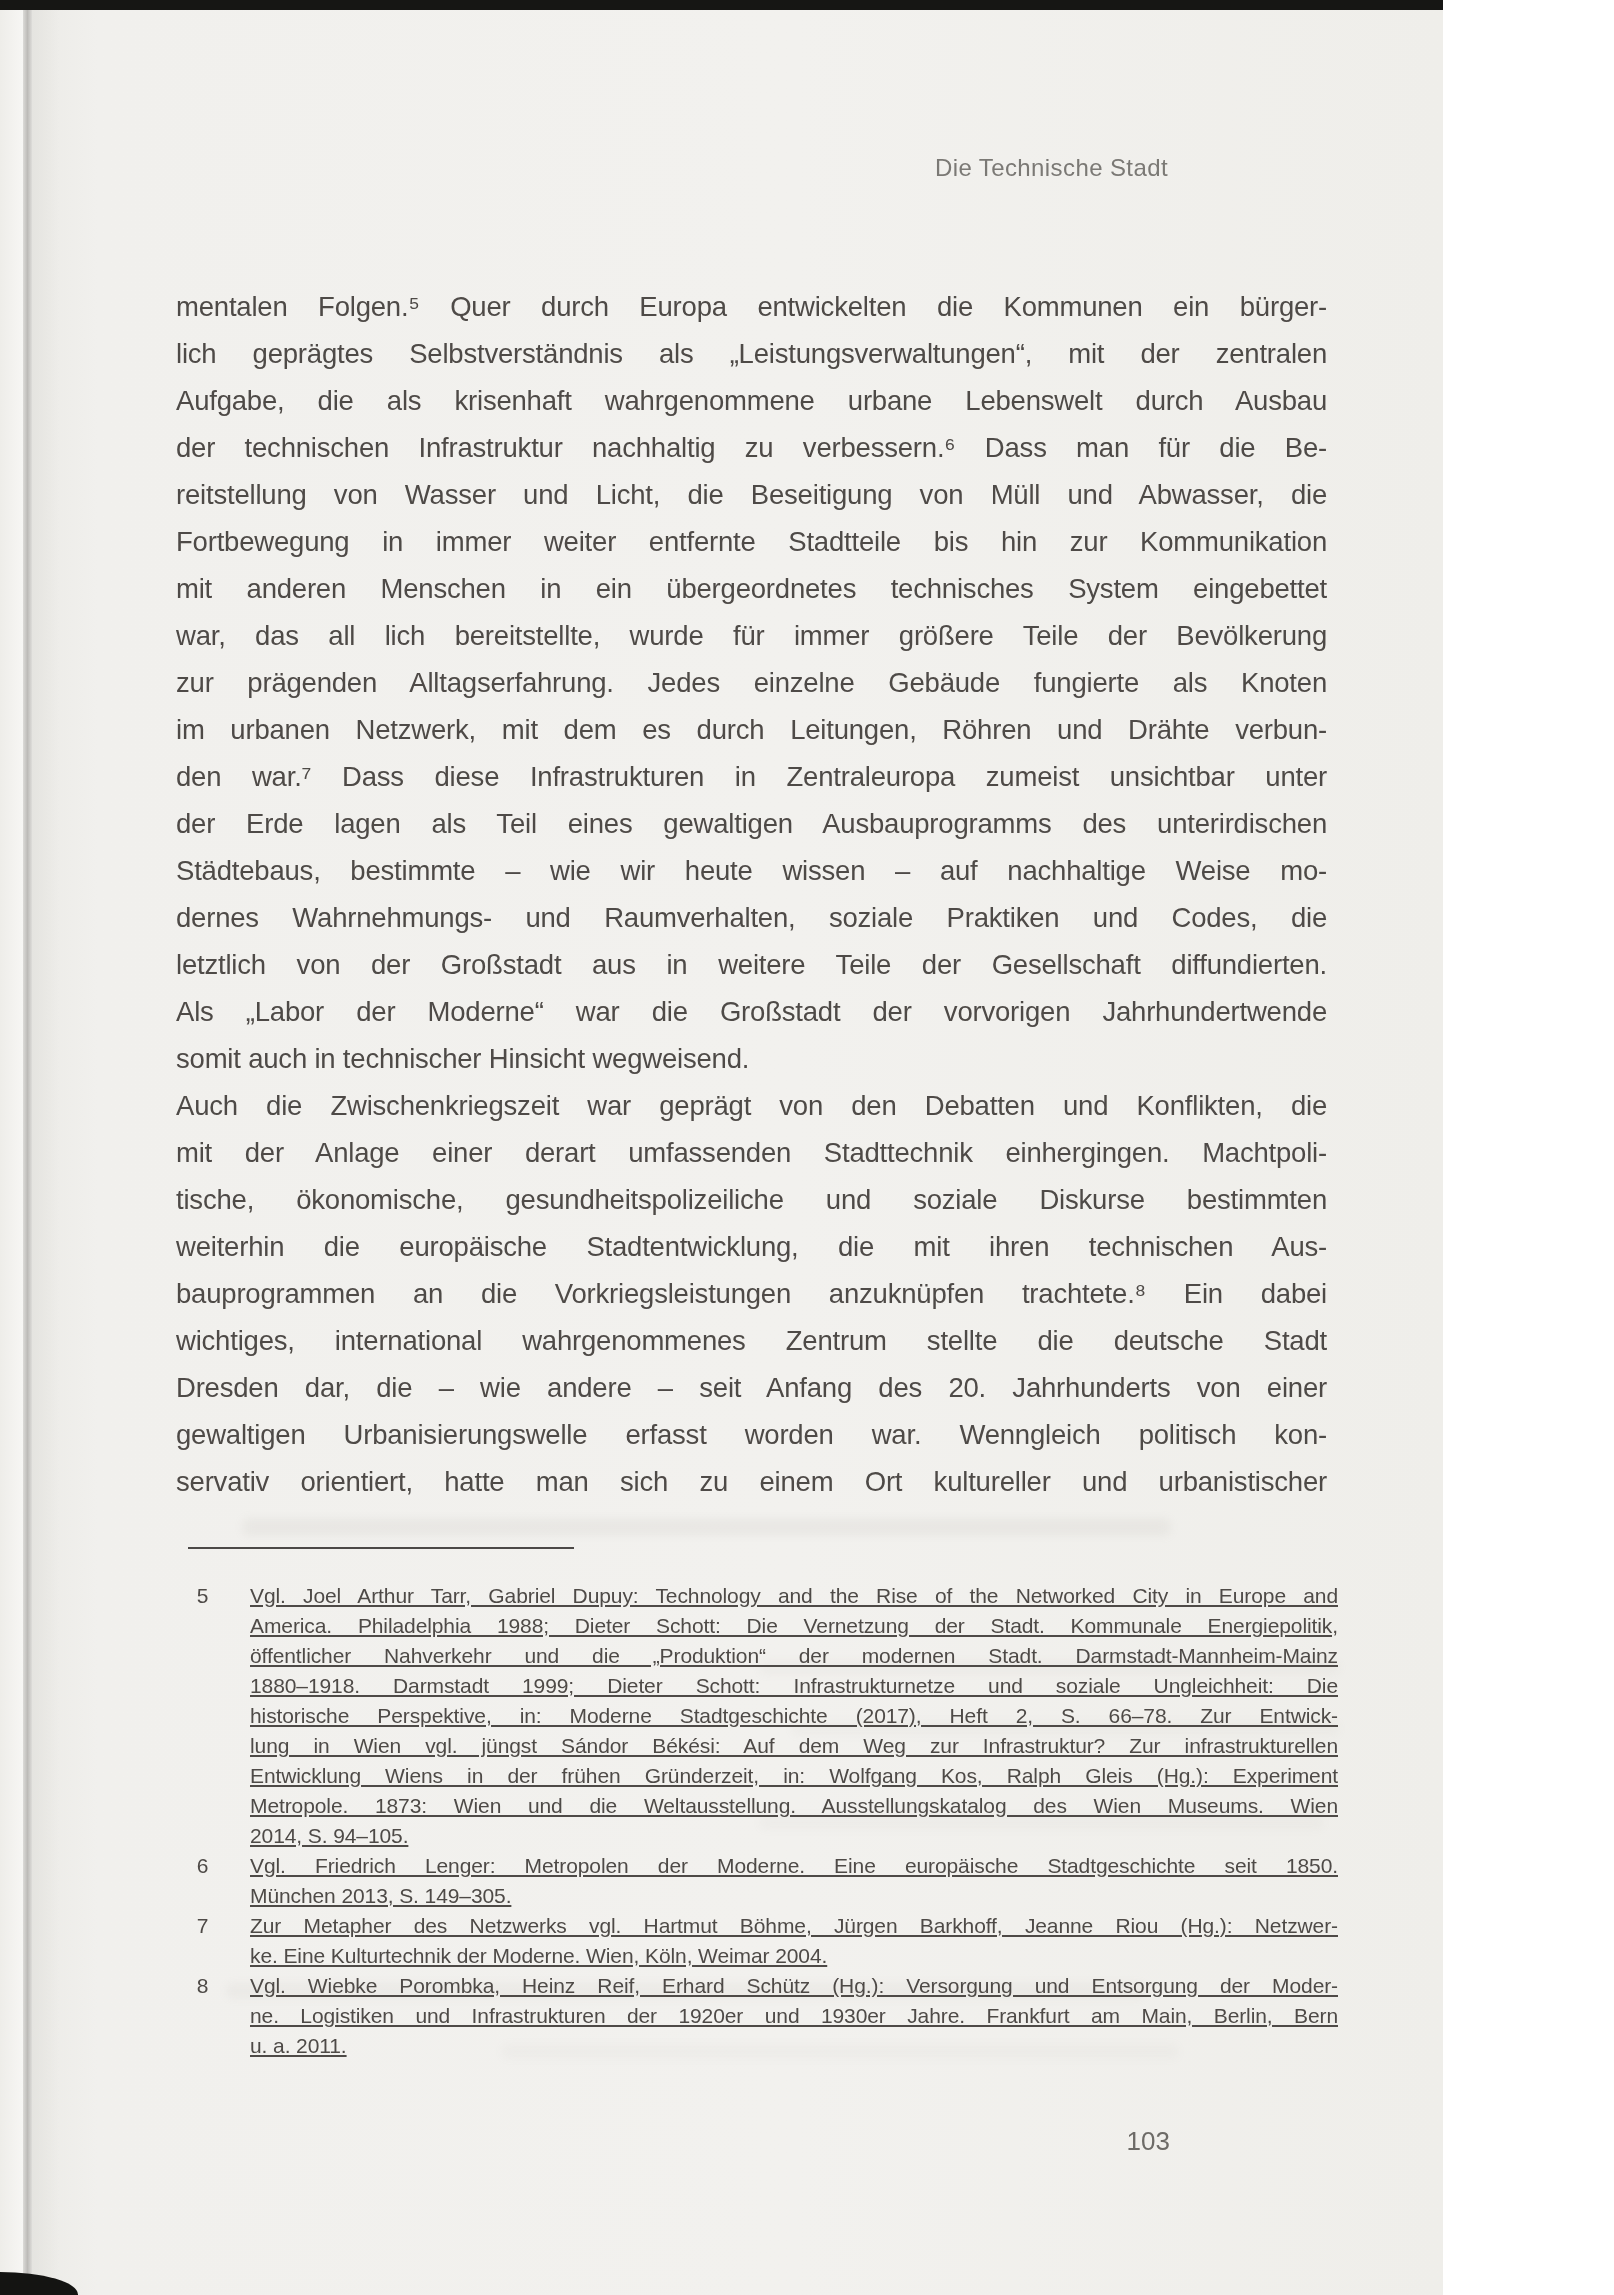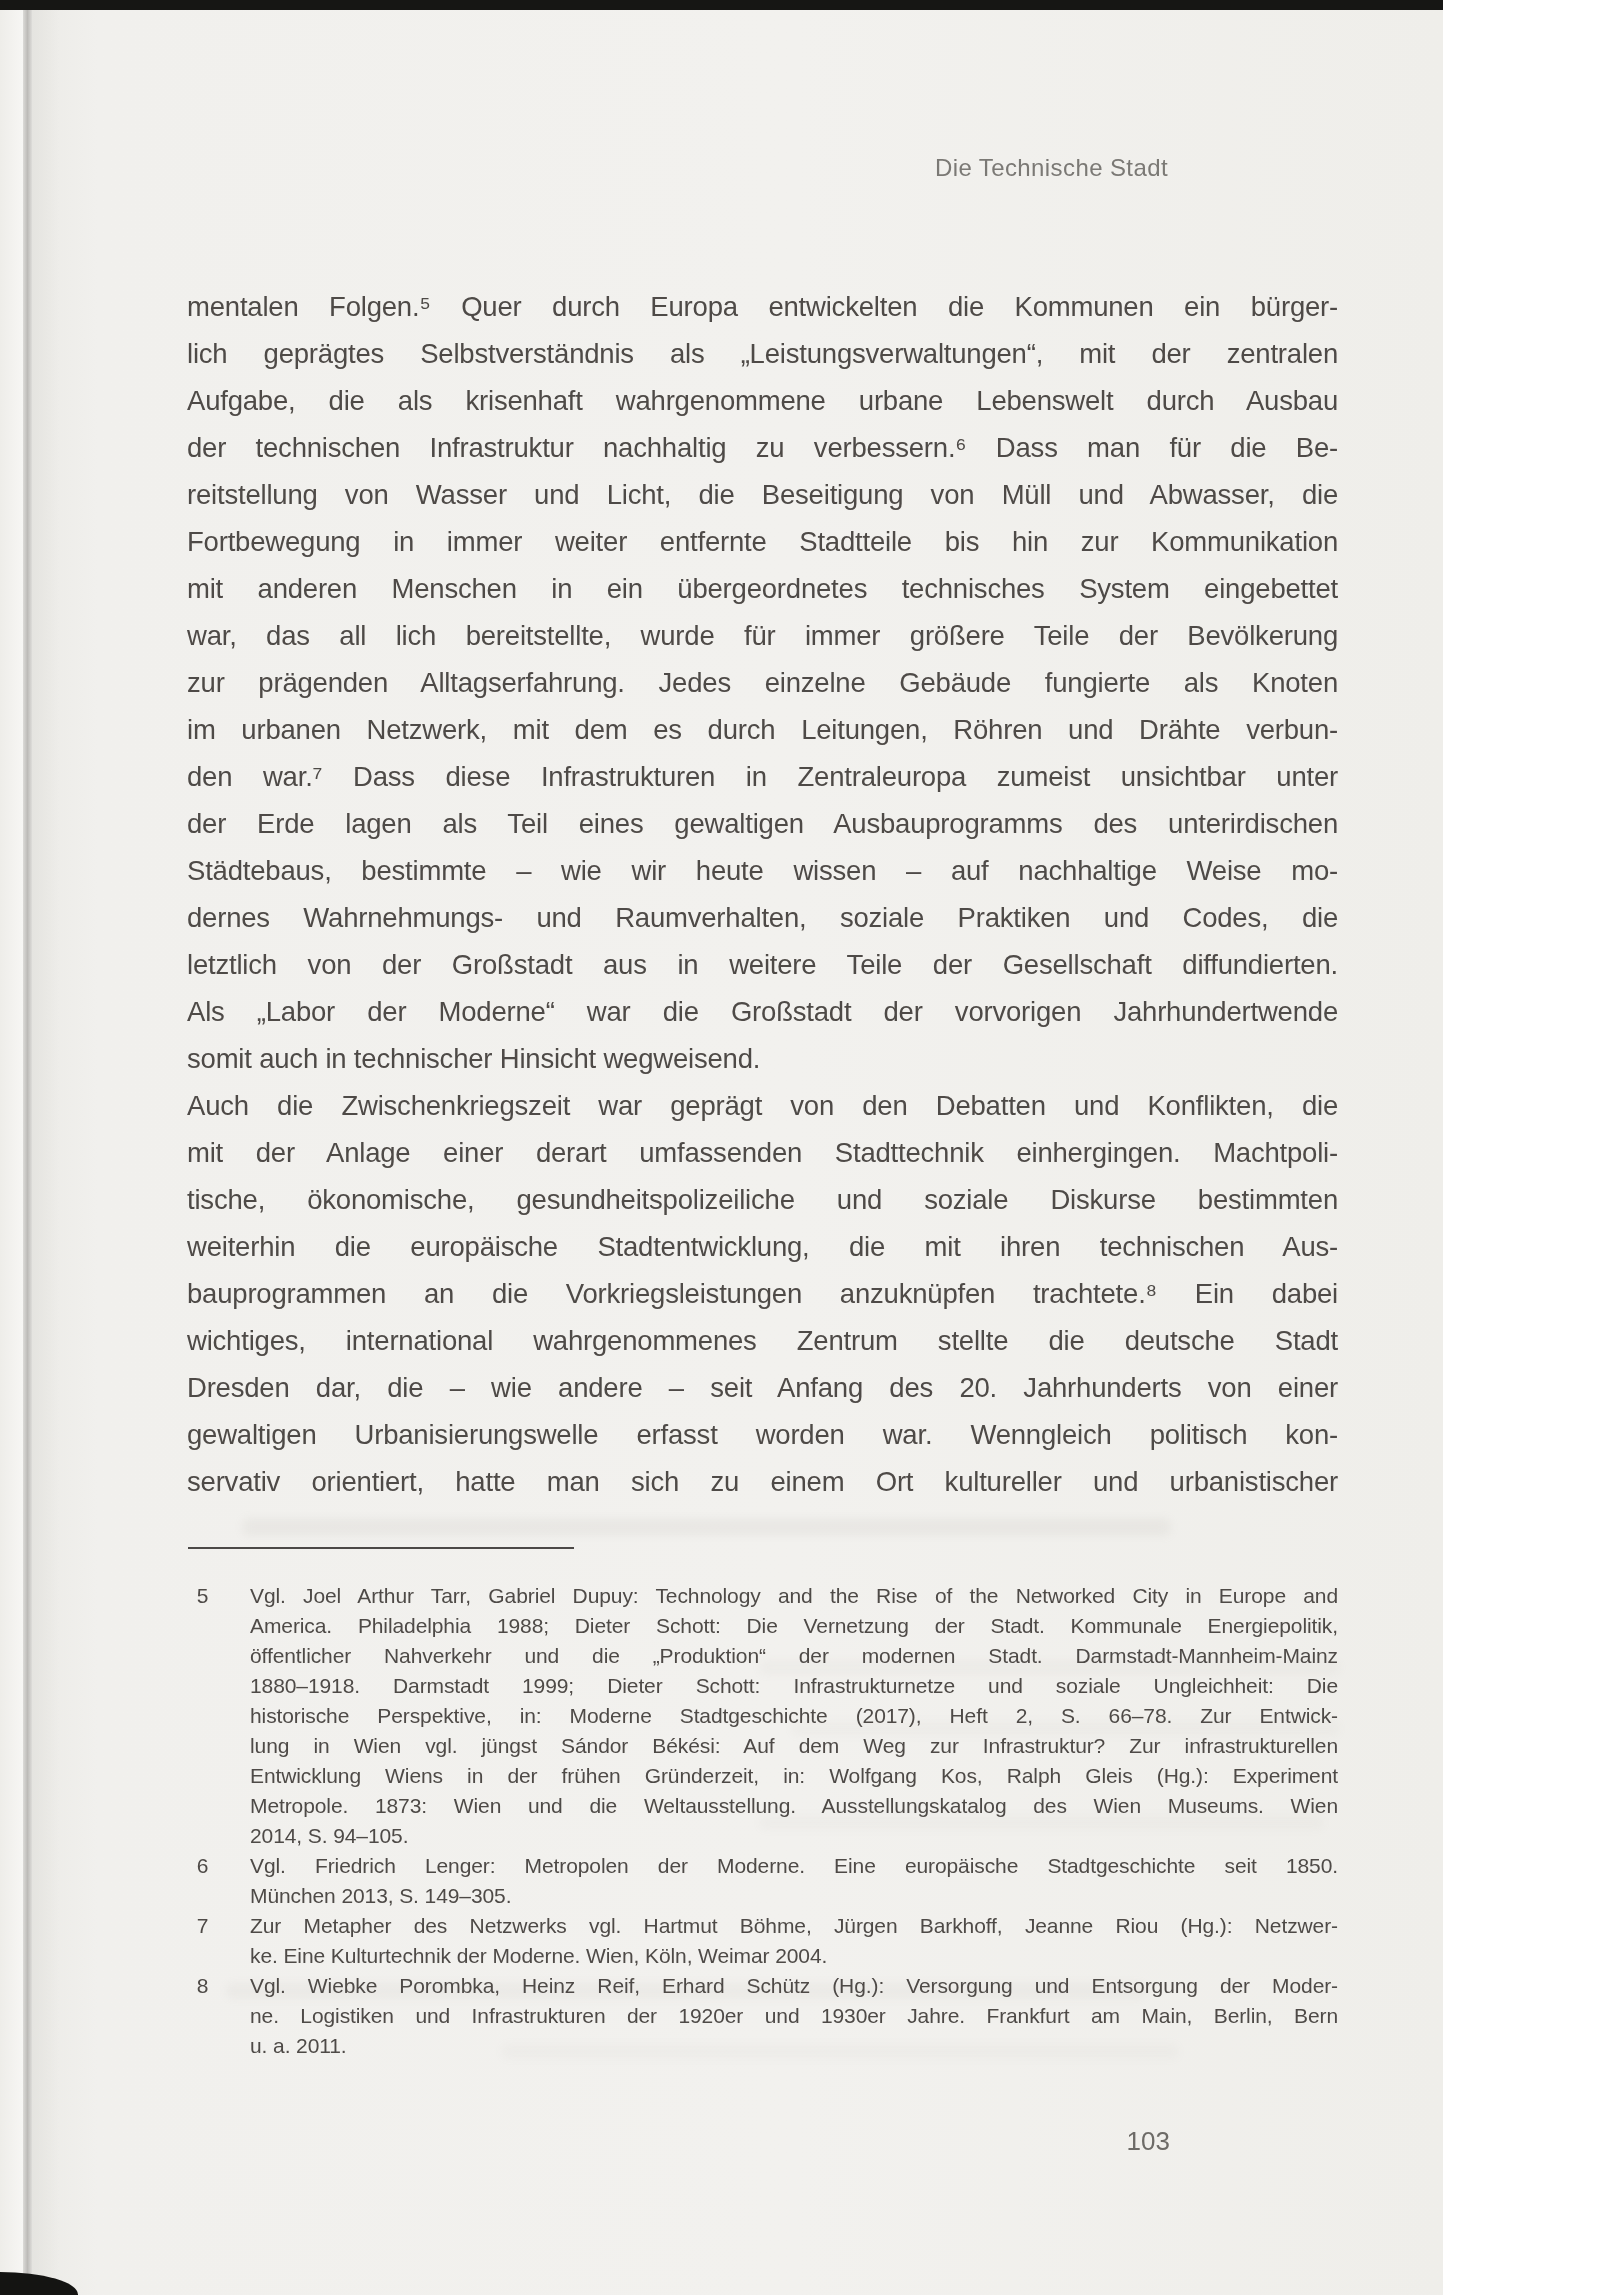--- a/index.html
+++ b/index.html
@@ -39,21 +39,21 @@
   }
   
   .running-header {
     position: absolute; top: 153px; right: 275px;
     font-size: 24px; line-height: 29px;
     color: #7b7975;
     letter-spacing: 0.4px;
   }
   
   .body-text {
-    position: absolute; top: 283px; left: 187px; width: 1151px;
+    position: absolute; top: 283px; left: 176px; width: 1151px;
     color: #4e4a47;
     font-size: 27.5px;
   }
   .bline {
     line-height: 47px;
     text-align: justify;
     text-align-last: justify;
     letter-spacing: -0.2px;
   }
   .bline.endpara { text-align-last: left; }
@@ -71,20 +71,21 @@
   .footnote { position: relative; padding-left: 63px; }
   .fn-num {
     position: absolute; left: 9.7px; top: 0;
     line-height: 30px;
   }
   .fn-line {
     line-height: 30px;
     text-align: justify;
     text-align-last: justify;
     letter-spacing: -0.1px;
+    text-decoration: underline;
   }
   .fn-line.endnote { text-align-last: left; }
   
   .page-number {
     position: absolute; top: 2096px; right: 273px;
     font-size: 26px; color: #6d6b67; margin-top: 30px;
   }
   
   .ghost {
     position: absolute; background: #a49f98;

